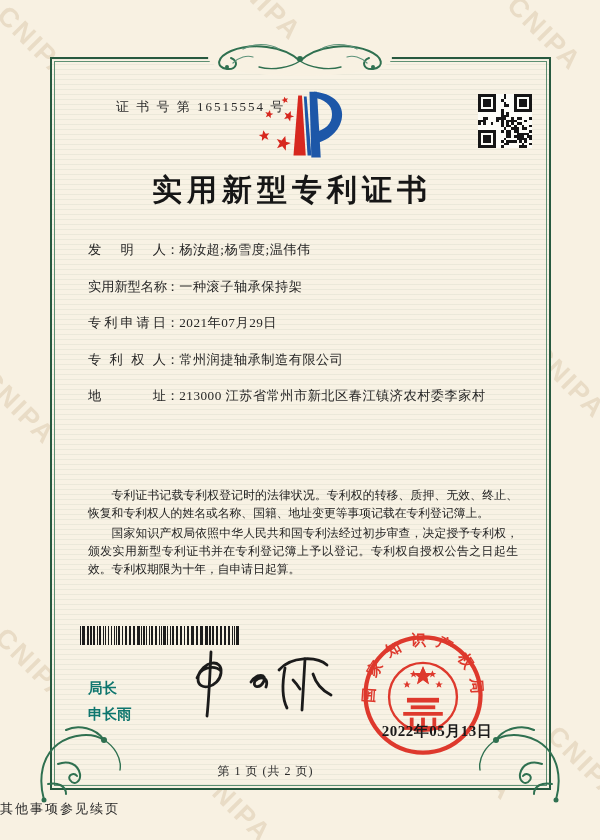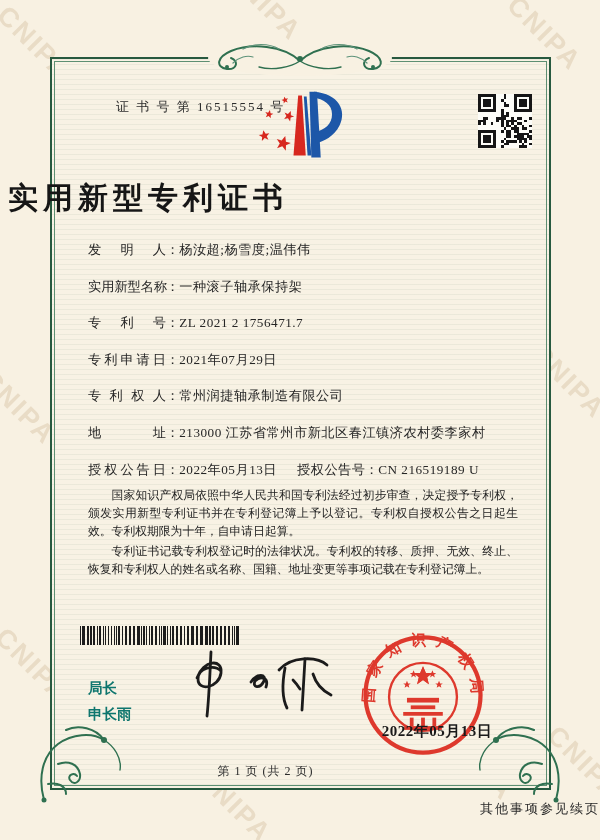--- a/index.html
+++ b/index.html
@@ -12,41 +12,41 @@
   .frame{position:absolute;left:50px;top:57px;width:497px;height:729px;
          border:2.5px solid #27593f;z-index:1;
          background:
            repeating-linear-gradient(180deg, rgba(120,150,128,0.10) 0 1px, rgba(0,0,0,0) 1px 5px),
            #f8f2e4;}
   .frame-inner{position:absolute;inset:2px;border:1px solid #5d8f72;}
   .content{position:absolute;inset:0;z-index:2;}
   .cert-no{position:absolute;left:76px;top:98px;font-size:13px;letter-spacing:2px;color:#2c2c2c;margin-left:40px;}
   .logo{position:absolute;left:254px;top:84px;width:94px;height:84px;}
   .qr{position:absolute;left:478px;top:94px;width:54px;height:54px;background:#fdfdf8;}
-  .title{position:absolute;left:0;top:170px;width:584px;text-align:left;margin:8px;
+  .title{position:absolute;left:0;top:170px;width:584px;text-align:center;margin:0;
          font-size:30px;font-weight:bold;letter-spacing:5px;color:#161616;}
   .fields{position:absolute;left:88px;top:241px;width:440px;font-size:13.2px;color:#262626;}
   .row{height:36.6px;white-space:nowrap;}
   .lbl{display:inline-block;width:78px;text-align:justify;text-align-last:justify;}
   .lbl2{display:inline-block;width:68px;text-align:justify;text-align-last:justify;}
   .val{letter-spacing:0.5px;}
   .pair2{margin-left:20px;}
   .paras{position:absolute;left:88px;top:486px;width:430px;font-size:11.8px;line-height:18px;
          text-align:justify;color:#222;}
   .paras p{margin:0 0 2px 0;text-indent:2em;}
   .barcode{position:absolute;left:80px;top:626px;width:164px;height:19px;}
   .director{position:absolute;left:88px;top:675px;font-family:"Liberation Sans",sans-serif;
             font-weight:600;font-size:14.5px;color:#0f766e;line-height:26px;}
   .signature{position:absolute;left:175px;top:646px;width:168px;height:88px;}
   .seal{position:absolute;left:357px;top:629px;width:132px;height:132px;z-index:3;opacity:0.92;}
   .seal-date{position:absolute;left:362px;top:722px;width:150px;text-align:center;z-index:4;
              font-size:15px;font-weight:bold;color:#1a1a1a;letter-spacing:0.5px;}
   .pageno{position:absolute;left:0;top:763px;width:531px;text-align:center;font-size:12px;
           letter-spacing:1px;color:#2a2a2a;}
-  .note{position:absolute;left:0;top:800px;width:600px;text-align:right;font-size:13px;
+  .note{position:absolute;left:0;top:800px;width:600px;text-align:left;font-size:13px;
         letter-spacing:2px;color:#2a2a2a;z-index:2;}
   .flourish{position:absolute;left:203px;top:37px;width:194px;height:42px;z-index:3;}
   .corner{position:absolute;width:104px;height:84px;z-index:3;}
   .corner.bl{left:34px;top:720px;}
   .corner.br{left:462px;top:720px;transform:scaleX(-1);}
 </style>
 </head>
 <body>
 
 <div class="page">
@@ -242,39 +242,33 @@
     <h1 class="title">实用新型专利证书</h1>
 
     <div class="fields">
       <div class="row">
         <span class="lbl">发明人</span><span>：</span><span class="val">杨汝超;杨雪度;温伟伟</span>
       </div>
       <div class="row">
         <span class="lbl">实用新型名称</span><span>：</span><span class="val">一种滚子轴承保持架</span>
       </div>
       <div class="row">
-        <span class="lbl">专利号</span><span>：</span><span class="val">ZL 2021 2 1756471.7</span>
-      </div>
-      <div class="row">
         <span class="lbl">专利申请日</span><span>：</span><span class="val">2021年07月29日</span>
       </div>
       <div class="row">
         <span class="lbl">专利权人</span><span>：</span><span class="val">常州润捷轴承制造有限公司</span>
       </div>
       <div class="row">
         <span class="lbl">地址</span><span>：</span><span class="val">213000 江苏省常州市新北区春江镇济农村委李家村</span>
       </div>
-      <div class="row">
-        <span class="lbl">授权公告日</span><span>：</span><span class="val">2022年05月13日</span><span class="pair2"><span class="lbl2">授权公告号</span><span>：</span><span class="val">CN 216519189 U</span></span>
-      </div>
     </div>
 
     <div class="paras">
+      <p>专利证书记载专利权登记时的法律状况。专利权的转移、质押、无效、终止、恢复和专利权人的姓名或名称、国籍、地址变更等事项记载在专利登记簿上。</p>
       <p>国家知识产权局依照中华人民共和国专利法经过初步审查，决定授予专利权，颁发实用新型专利证书并在专利登记簿上予以登记。专利权自授权公告之日起生效。专利权期限为十年，自申请日起算。</p>
-      <p>专利证书记载专利权登记时的法律状况。专利权的转移、质押、无效、终止、恢复和专利权人的姓名或名称、国籍、地址变更等事项记载在专利登记簿上。</p>
     </div>
 
     <svg class="barcode" viewBox="0 0 164 19" shape-rendering="crispEdges">
         <rect x="0" y="0" width="1" height="19" fill="#1c1c1c"></rect>
         <rect x="2" y="0" width="3" height="19" fill="#1c1c1c"></rect>
         <rect x="7" y="0" width="2" height="19" fill="#1c1c1c"></rect>
         <rect x="10" y="0" width="2" height="19" fill="#1c1c1c"></rect>
         <rect x="13" y="0" width="2" height="19" fill="#1c1c1c"></rect>
         <rect x="17" y="0" width="1" height="19" fill="#1c1c1c"></rect>
         <rect x="19" y="0" width="2" height="19" fill="#1c1c1c"></rect>

